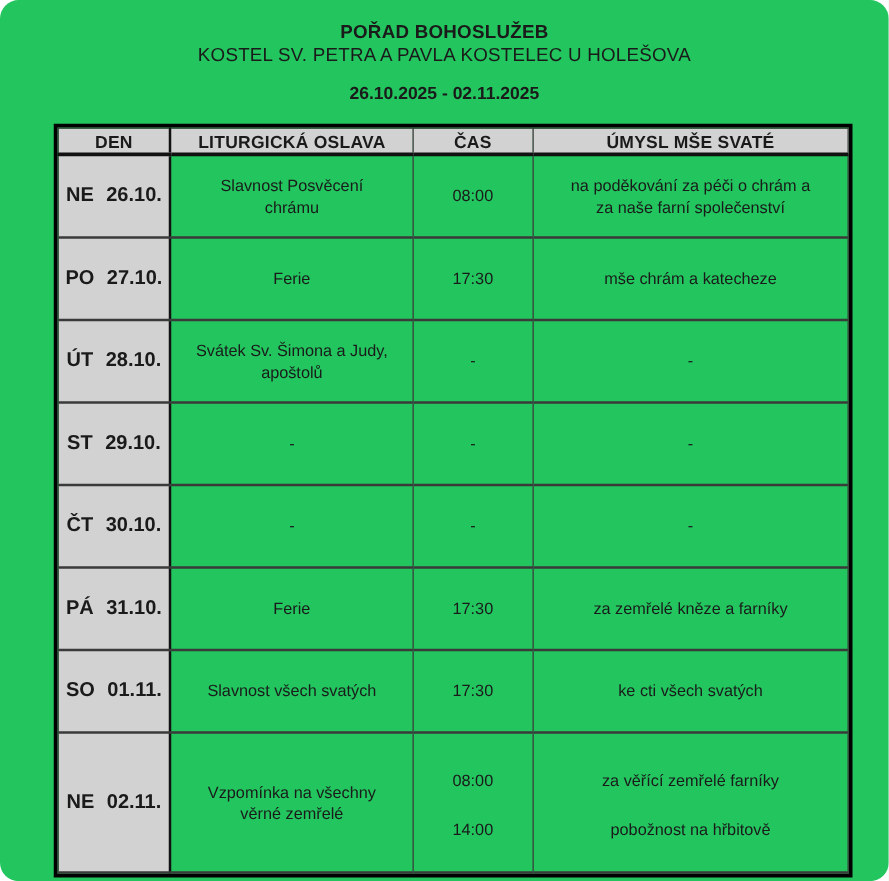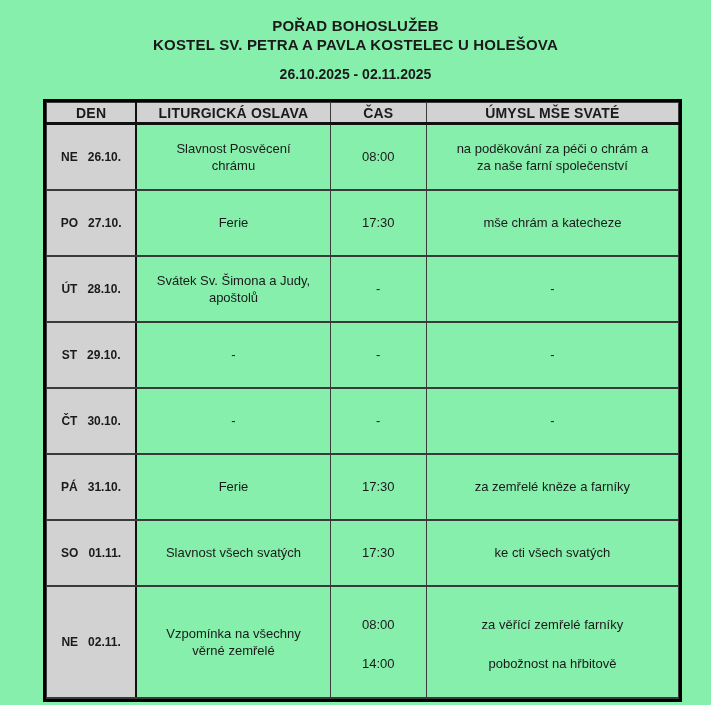--- a/index.html
+++ b/index.html
@@ -5,37 +5,38 @@
   * { margin: 0; padding: 0; box-sizing: border-box; }
   html, body {
     width: 711px; height: 705px;
     background: #ffffff;
     font-family: "Liberation Sans", sans-serif;
     color: #1a1a1a;
   }
   .page {
     position: relative;
     width: 711px; height: 705px;
-    background: #86efac;
+    background: #22c55e;
     overflow: hidden;
+    border-radius: 15px;
   }
   .doc-header {
     position: absolute;
     top: 16px; left: 0; right: 0;
     text-align: center;
   }
   .doc-title {
     font-size: 15px;
     font-weight: bold;
     line-height: 19px;
     letter-spacing: 0.2px;
   }
   .doc-subtitle {
     font-size: 15px;
-    font-weight: bold;
+    font-weight: normal;
     line-height: 19px;
     letter-spacing: 0.2px;
   }
   .doc-daterange {
     font-size: 14px;
     font-weight: bold;
     line-height: 18px;
     margin-top: 11px;
   }
   .table-wrap {
@@ -65,21 +66,21 @@
     font-size: 14px;
     height: 21px;
     border-bottom: 3px solid #111111;
     letter-spacing: 0.2px;
   }
   td { height: 66px; border-top: 2px solid #3a3a3a; border-bottom: 2px solid #3a3a3a; }
   tr.last-row td { height: 86px; }
   td.day-cell {
     background: #d2d2d2;
     font-weight: bold;
-    font-size: 12px;
+    font-size: 16px;
     border-right: 2px solid #111111;
     padding: 0 19px;
   }
   th.th-den { border-right: 2px solid #111111; }
   .day-inner {
     display: flex;
     justify-content: center;
     gap: 10px;
     white-space: nowrap;
   }

